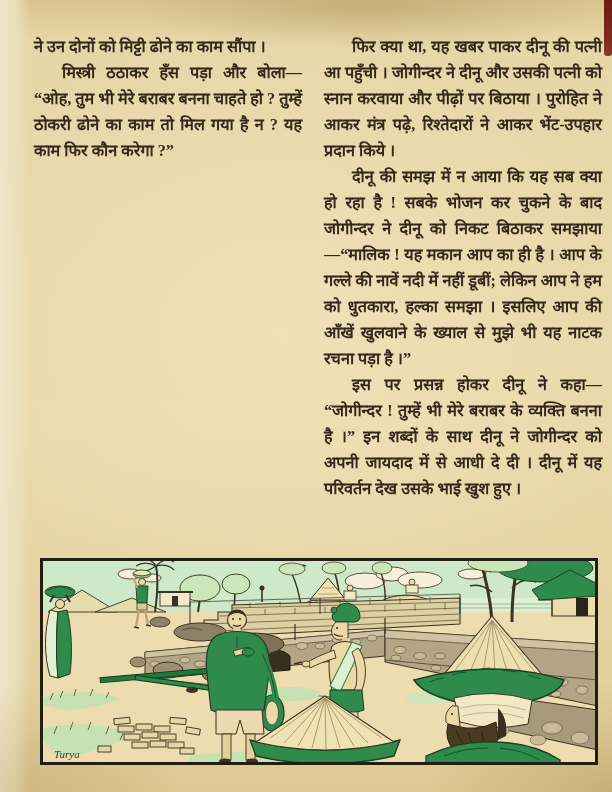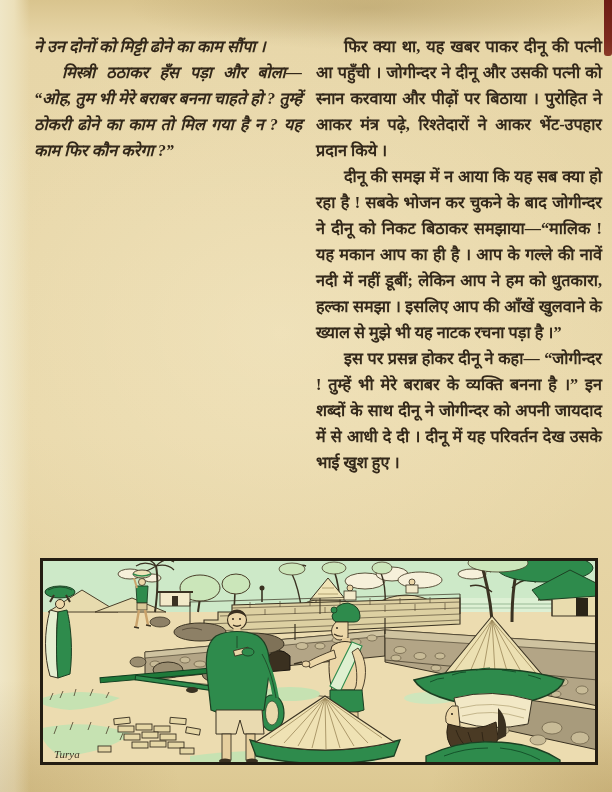--- a/index.html
+++ b/index.html
@@ -22,22 +22,22 @@
     background:linear-gradient(180deg,#6e1d15,#7d2a1e 70%,#8a3a28);
     border-radius:0 0 3px 3px;
   }
   .text-area{
     position:absolute;top:34px;left:34px;right:10px;
     display:flex;gap:14px;
     color:#33281a;
   }
   .col{font-size:16.2px;line-height:26px;text-align:justify;font-weight:600;
        text-rendering:optimizeLegibility;}
-  .col.left{width:268px;flex:0 0 268px;font-style:italic;}
-  .col.right{flex:1;}
+  .col.left{width:268px;flex:0 0 268px;}
+  .col.right{flex:1;margin-left:8px;}
   .para{margin:0;}
   .para.indent{text-indent:28px;}
   .illustration-frame{
     position:absolute;left:40px;top:558px;width:448px;height:207px;
   }
   .illustration-frame svg{display:block;width:558px;height:207px;}
 </style>
 </head>
 <body>
 

